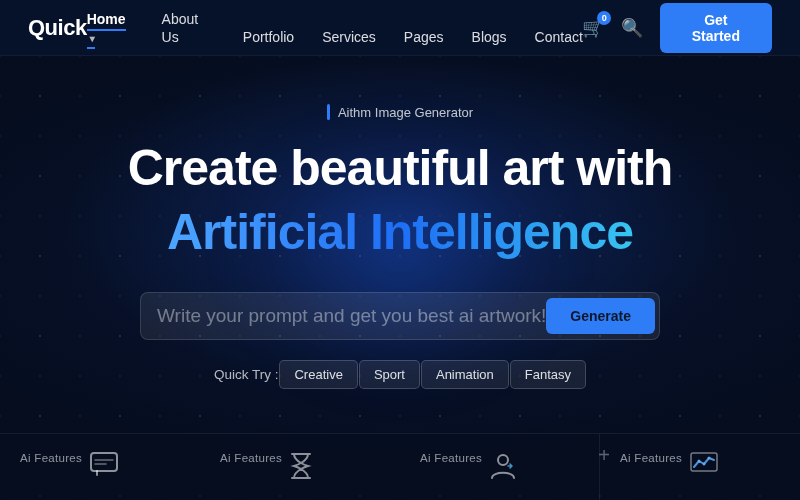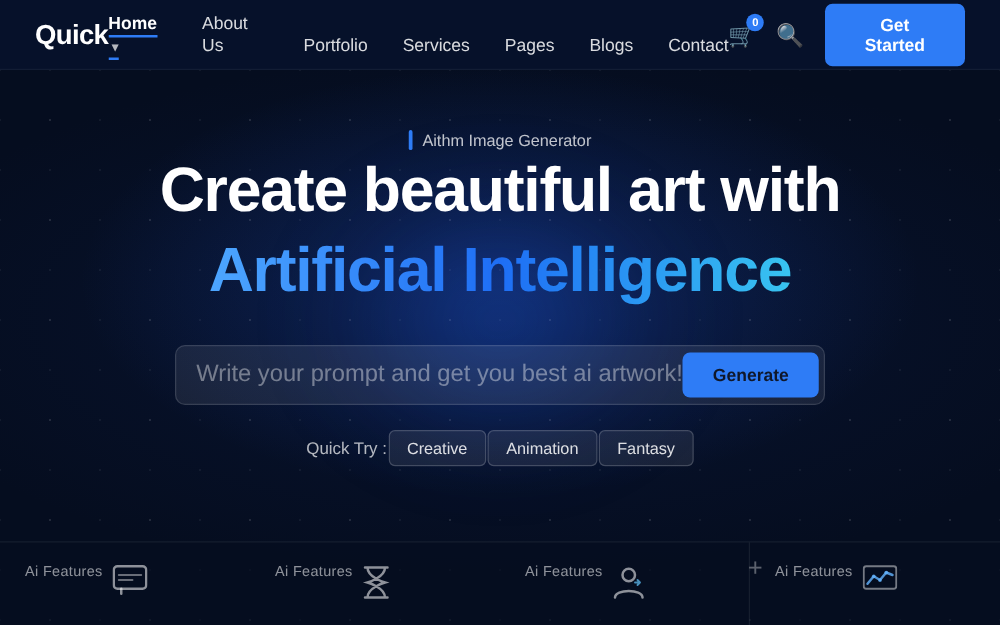--- a/index.html
+++ b/index.html
@@ -154,21 +154,21 @@
       display: flex;
       flex-direction: column;
       align-items: center;
       text-align: center;
     }
 
     .hero-badge {
       display: flex;
       align-items: center;
       gap: 8px;
-      margin-bottom: 4px;
+      margin-bottom: 20px;
       font-size: 13px;
       color: rgba(255,255,255,0.75);
     }
 
     .hero-badge .bar {
       width: 3px;
       height: 16px;
       background: #2e7cf6;
       border-radius: 2px;
     }
@@ -354,20 +354,21 @@
     <div class="hero-title-gradient">Artificial Intelligence</div>
 
     <div class="hero-search">
       <input type="text" placeholder="Write your prompt and get you best ai artwork!" style="">
       <button class="btn-generate">Generate</button>
     </div>
 
     <div class="quick-try">
       <span class="label">Quick Try :</span>
       <span class="quick-tag">Creative</span>
+      <span class="quick-tag">Sport</span>
       <span class="quick-tag">Animation</span>
       <span class="quick-tag">Fantasy</span>
     </div>
   </div>
 
   <div class="features-row">
 
     <div class="feature-card-wrapper">
       <div class="feature-card">
         <span class="feature-label">Ai Features</span>

